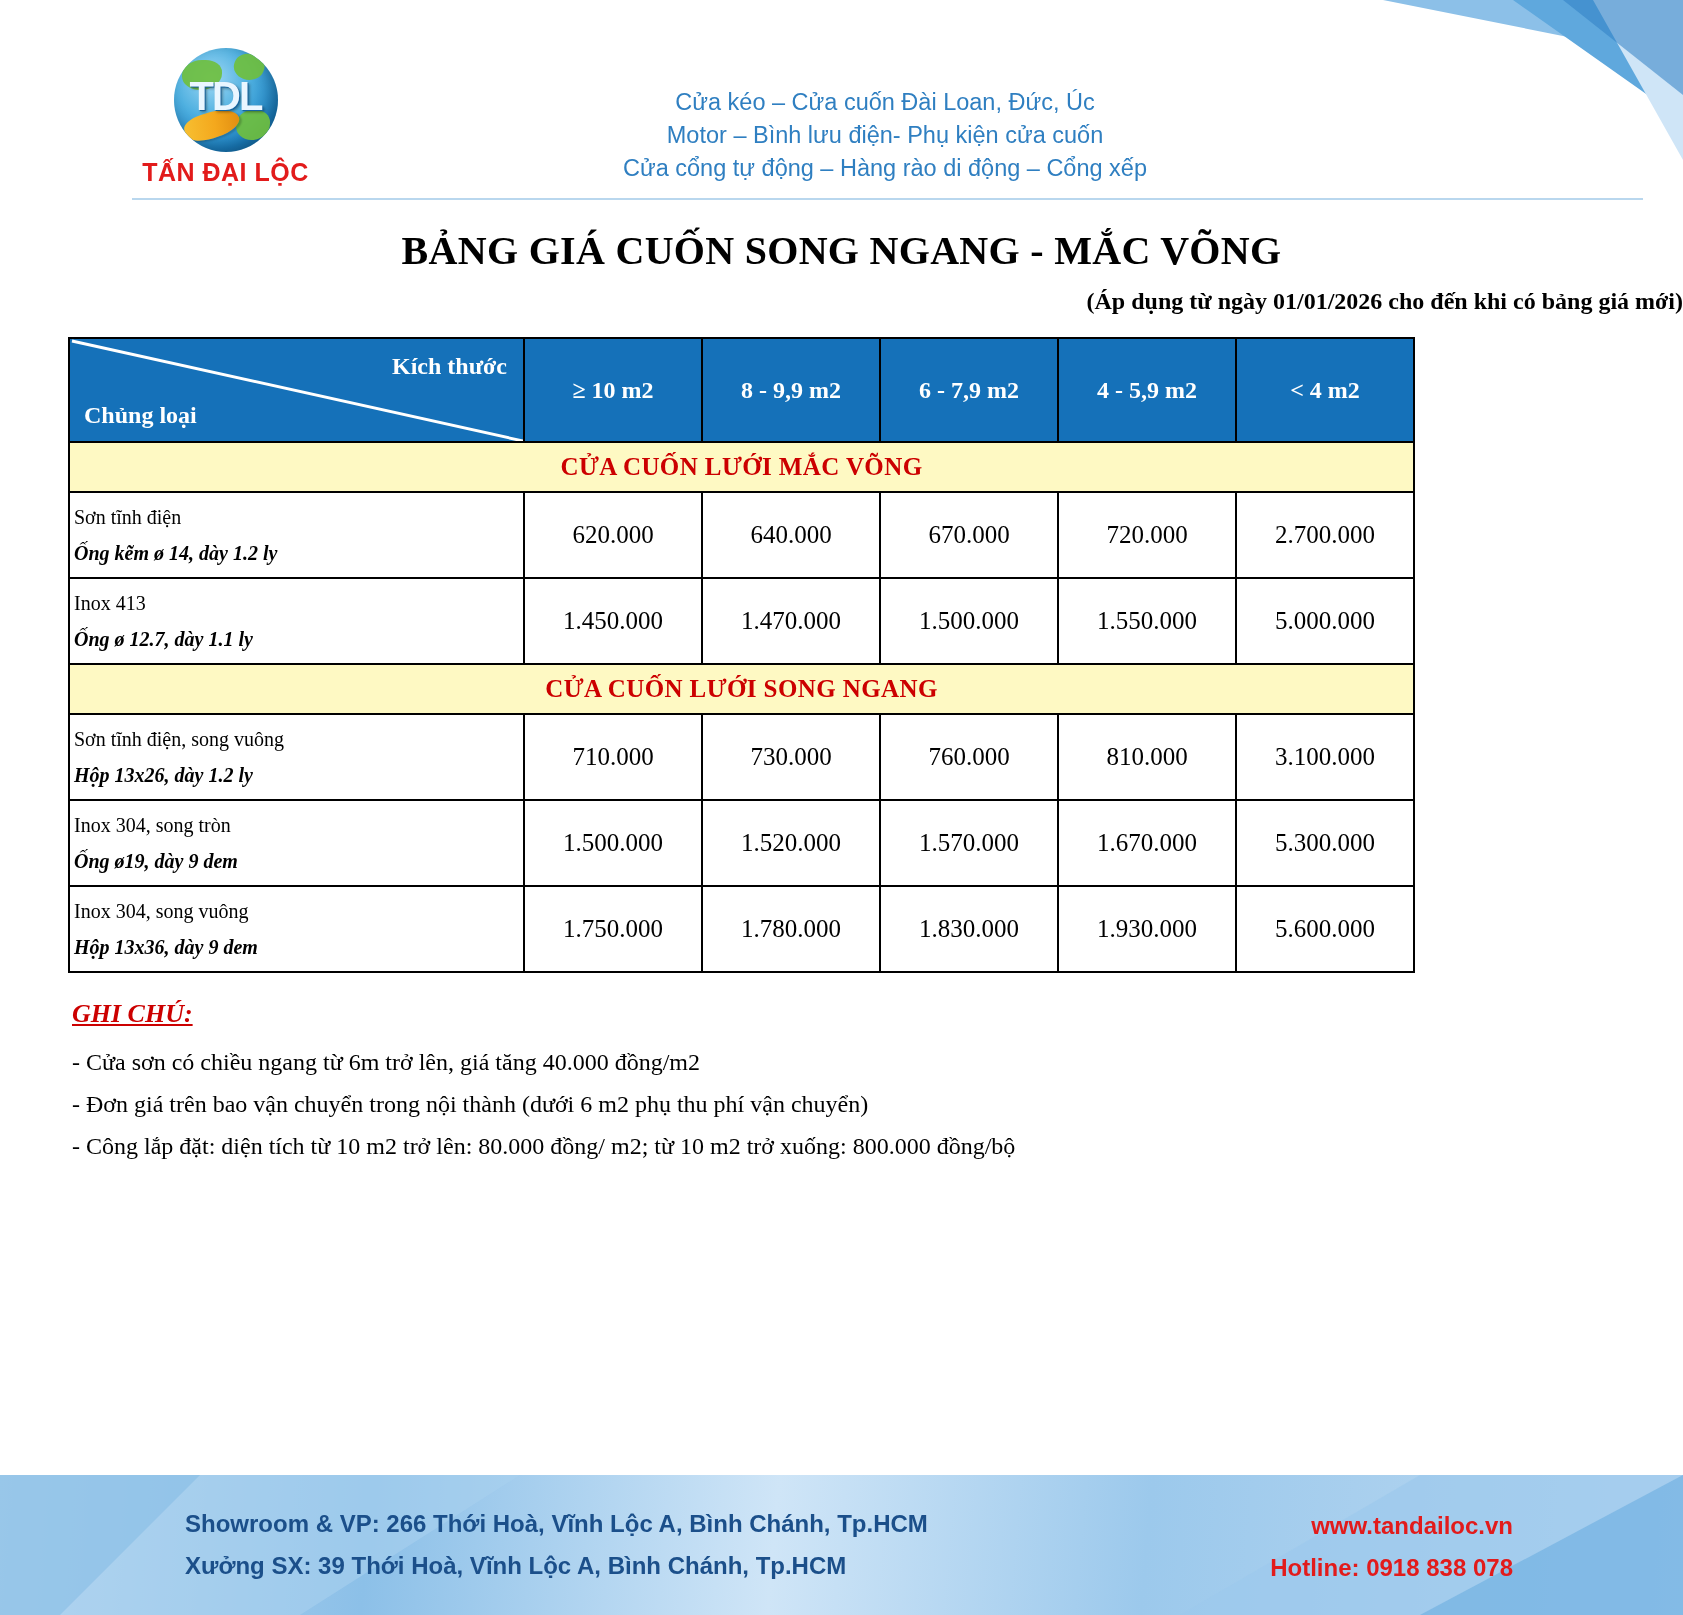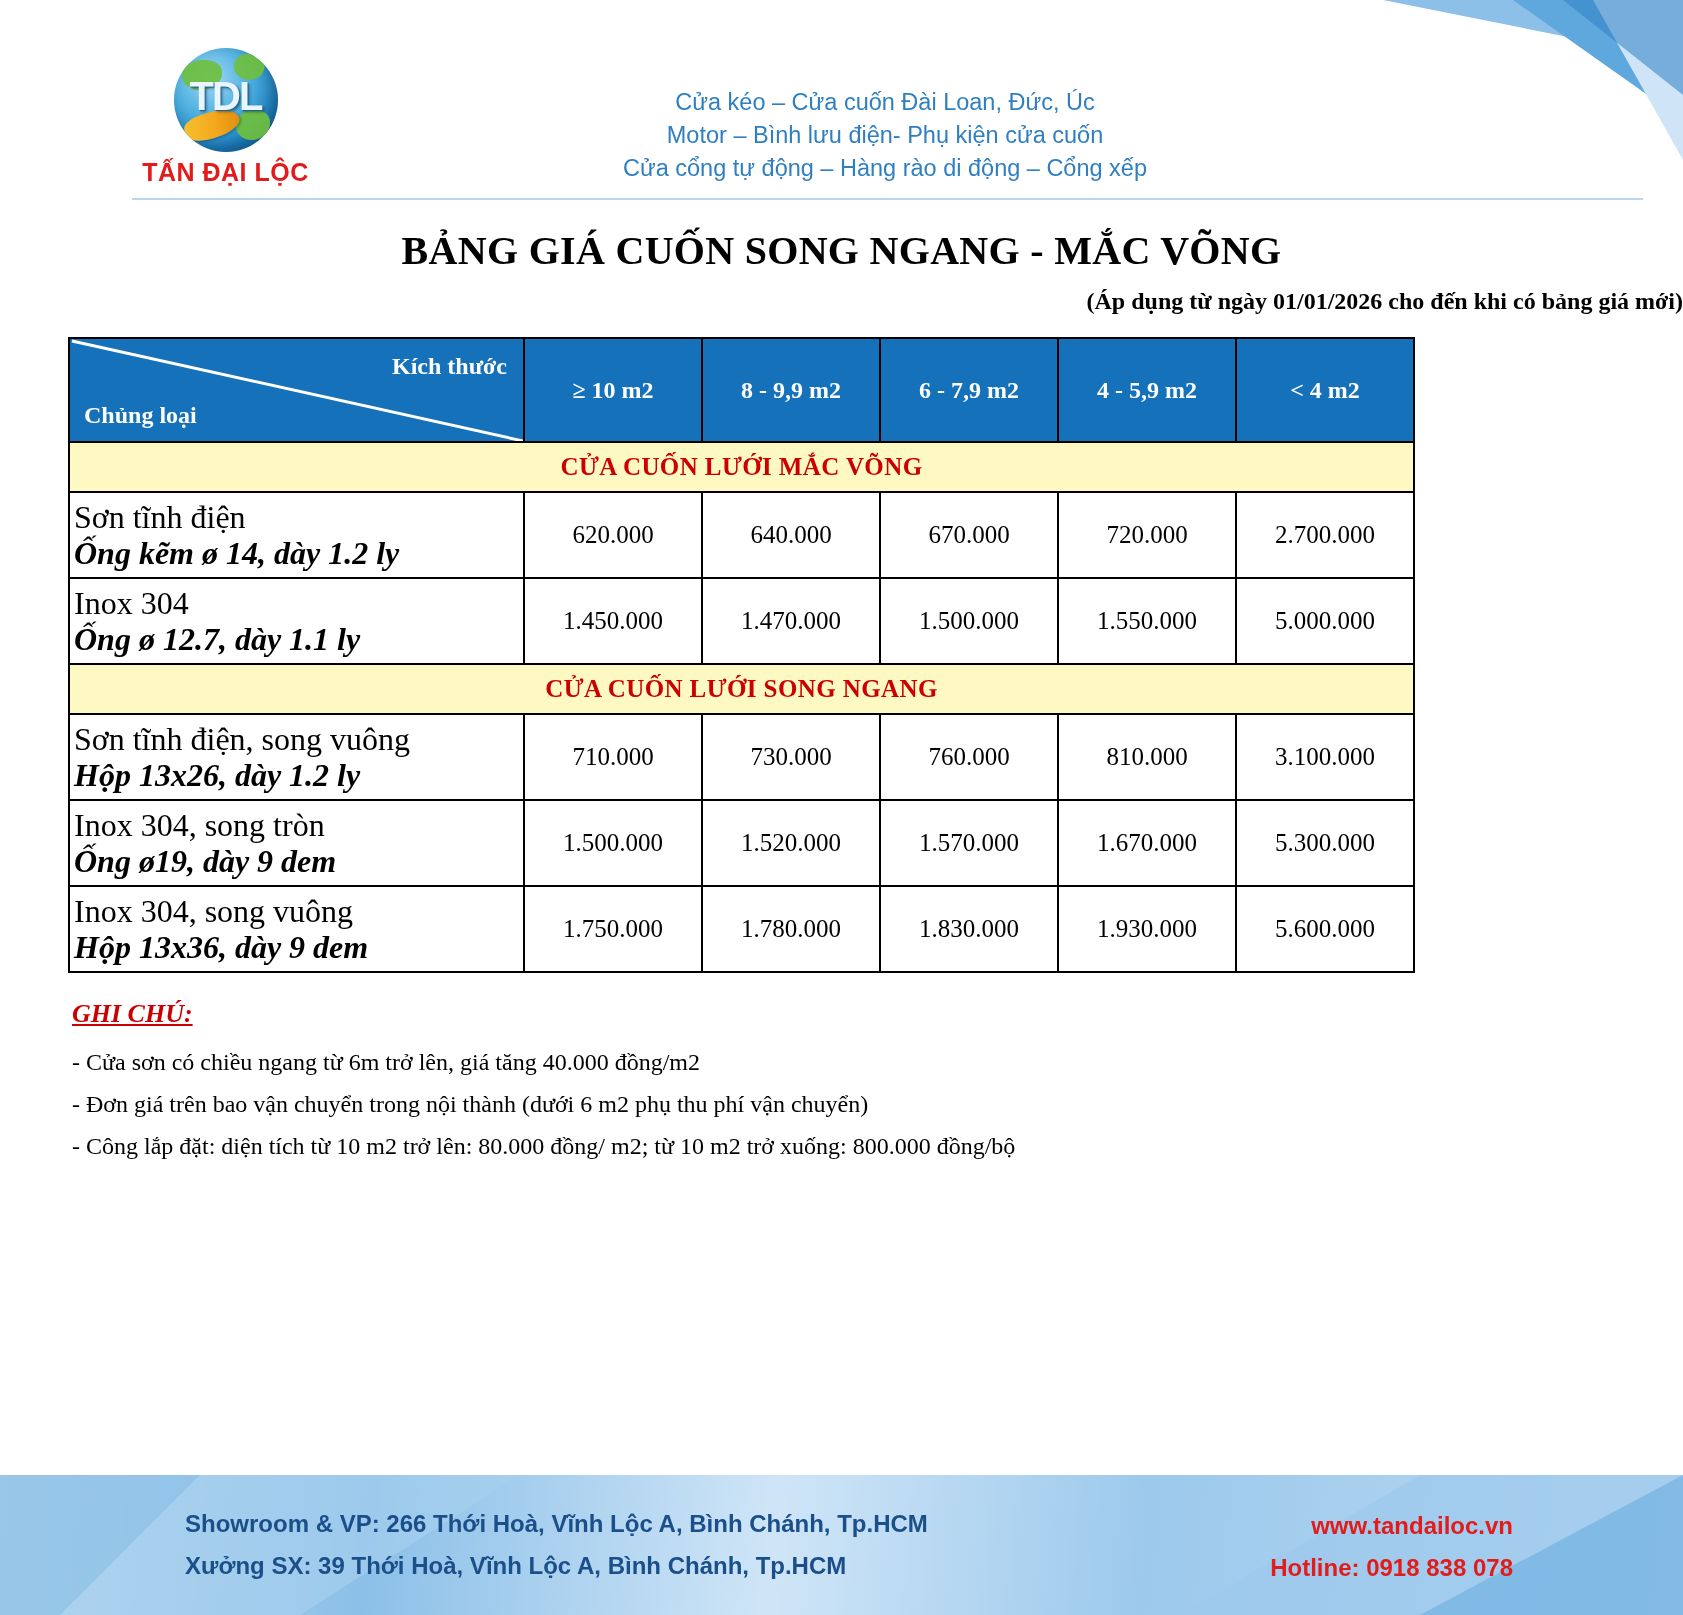--- a/index.html
+++ b/index.html
@@ -162,21 +162,21 @@
     color: #cc0000;
     font-weight: bold;
     font-size: 25px;
     text-align: center;
     height: 50px;
     letter-spacing: .4px;
   }
 
   .type-cell {
     padding: 10px 0 10px 12px;
-    font-size: 32px;
+    font-size: 20px;
     line-height: 36px;
     vertical-align: middle;
   }
   .type-cell .l-a { font-weight: normal; font-style: normal; }
   .type-cell .l-b { font-weight: bold; font-style: italic; }
 
   .price-cell {
     text-align: center;
     vertical-align: middle;
     font-size: 25px;
@@ -307,21 +307,21 @@
         <div class="l-b">Ống kẽm  ø 14, dày 1.2 ly</div>
       </td>
       <td class="price-cell">620.000</td>
       <td class="price-cell">640.000</td>
       <td class="price-cell">670.000</td>
       <td class="price-cell">720.000</td>
       <td class="price-cell">2.700.000</td>
     </tr>
     <tr>
       <td class="type-cell">
-        <div class="l-a">Inox 304</div>
+        <div class="l-a">Inox 413</div>
         <div class="l-b">Ống  ø 12.7, dày 1.1 ly</div>
       </td>
       <td class="price-cell">1.450.000</td>
       <td class="price-cell">1.470.000</td>
       <td class="price-cell">1.500.000</td>
       <td class="price-cell">1.550.000</td>
       <td class="price-cell">5.000.000</td>
     </tr>
 
     <tr class="band">

